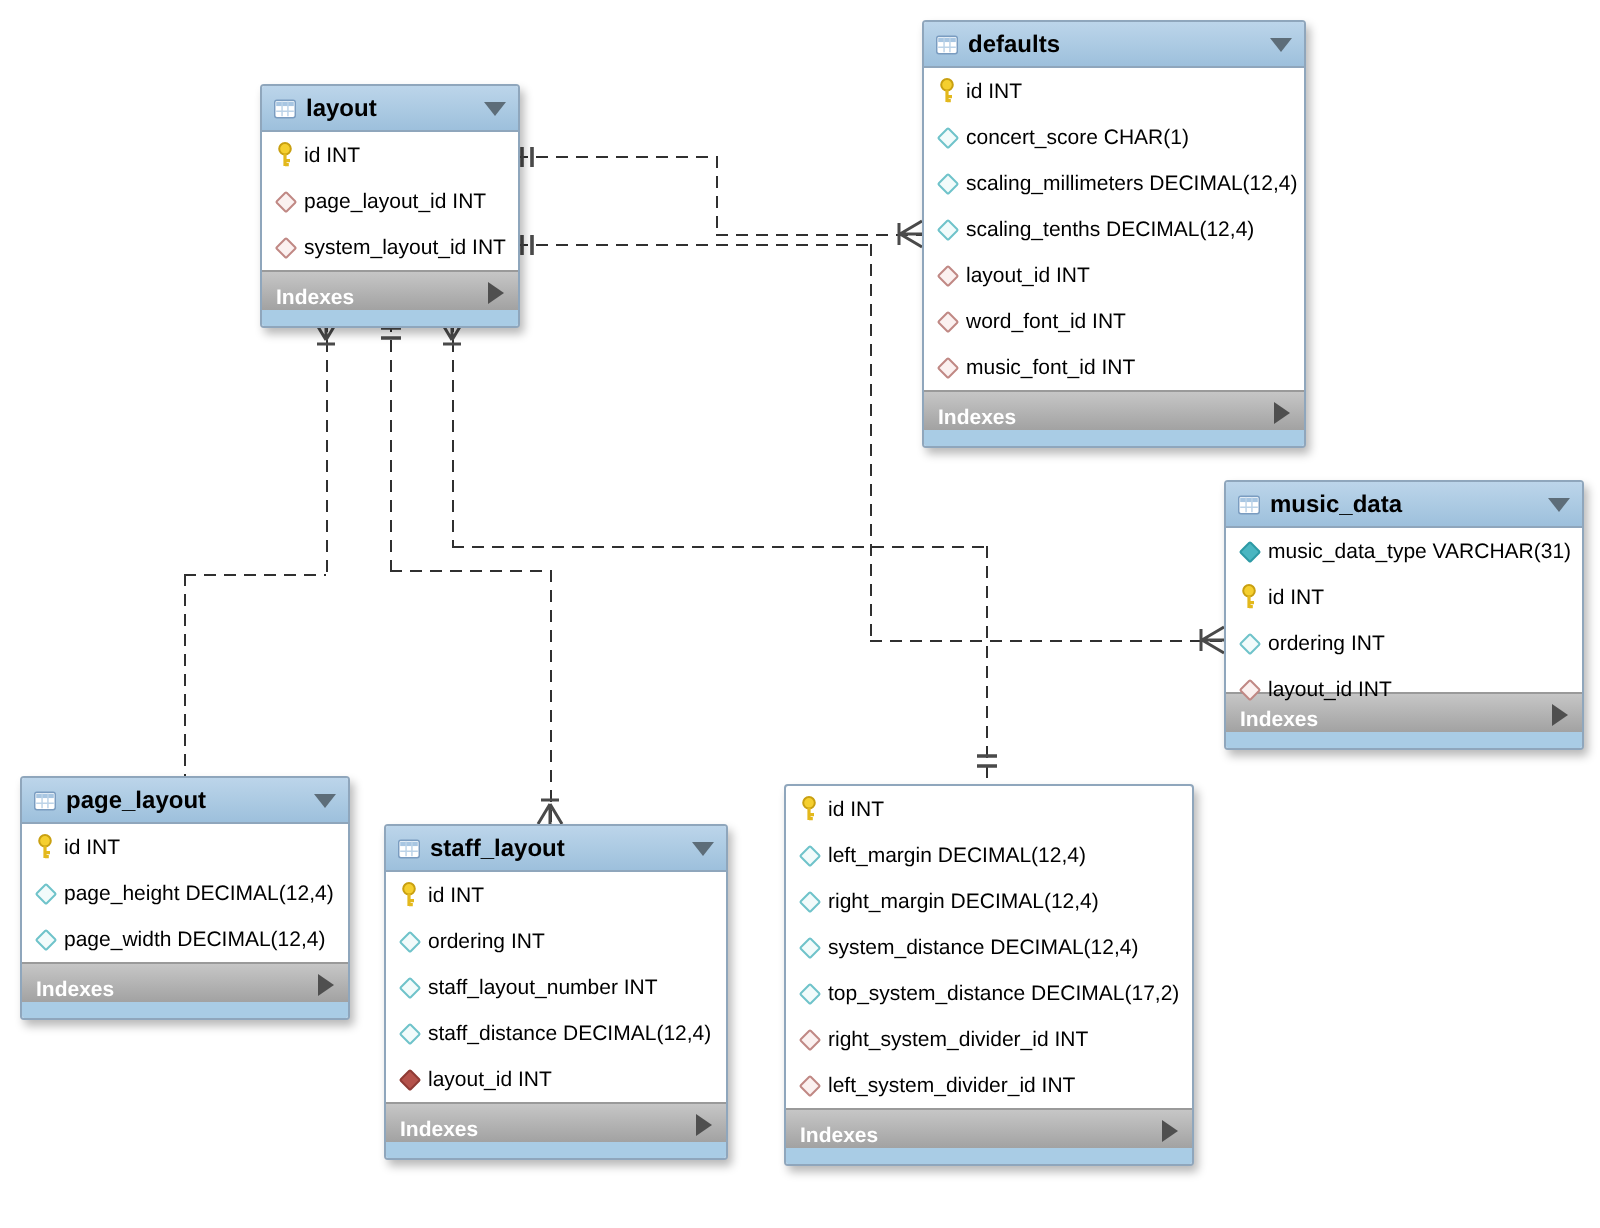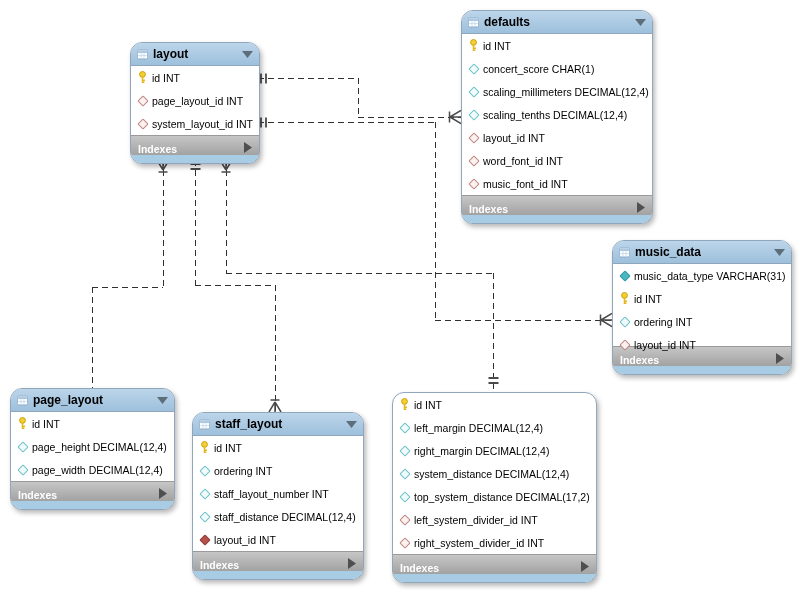--- a/index.html
+++ b/index.html
@@ -6,21 +6,21 @@
   body{
     width:800px;height:614px;position:relative;background:#ffffff;
     font-family:"Liberation Sans","DejaVu Sans",sans-serif;
     -webkit-font-smoothing:antialiased;
   }
   
   .table{
     position:absolute;
     background:#ffffff;
     border:1px solid #8fa6bc;
-    border-radius:12px;
+    border-radius:2px;
     box-shadow:2px 3px 5px rgba(0,0,0,0.28);
     overflow:hidden;
     z-index:5;
   }
   .thead{
     height:22px;
     display:flex;align-items:center;gap:5px;
     padding:0 6px 0 6px;
     background:linear-gradient(#bcd5ea,#9dc0dc);
     border-bottom:1px solid #8fa6bc;
@@ -442,28 +442,28 @@
     <div class="row">
       <span class="icn">
           <span class="diamond d-col"></span>
         </span>
       <span>top_system_distance DECIMAL(17,2)</span>
     </div>
     <div class="row">
       <span class="icn">
           <span class="diamond d-fk"></span>
         </span>
+      <span>right_system_divider_id INT</span>
+    </div>
+    <div class="row">
+      <span class="icn">
+          <span class="diamond d-fk"></span>
+        </span>
       <span>left_system_divider_id INT</span>
     </div>
-    <div class="row">
-      <span class="icn">
-          <span class="diamond d-fk"></span>
-        </span>
-      <span>right_system_divider_id INT</span>
-    </div>
   </div>
   <div class="tfoot">
     <span>Indexes</span>
     <span class="spacer"></span>
     <span><svg width="8" height="11" viewBox="0 0 8 11">
           <polygon points="0,0 8,5.5 0,11" fill="#4f4f4f"></polygon>
         </svg></span>
   </div>
   <div class="tstrip"></div>
 </div>

